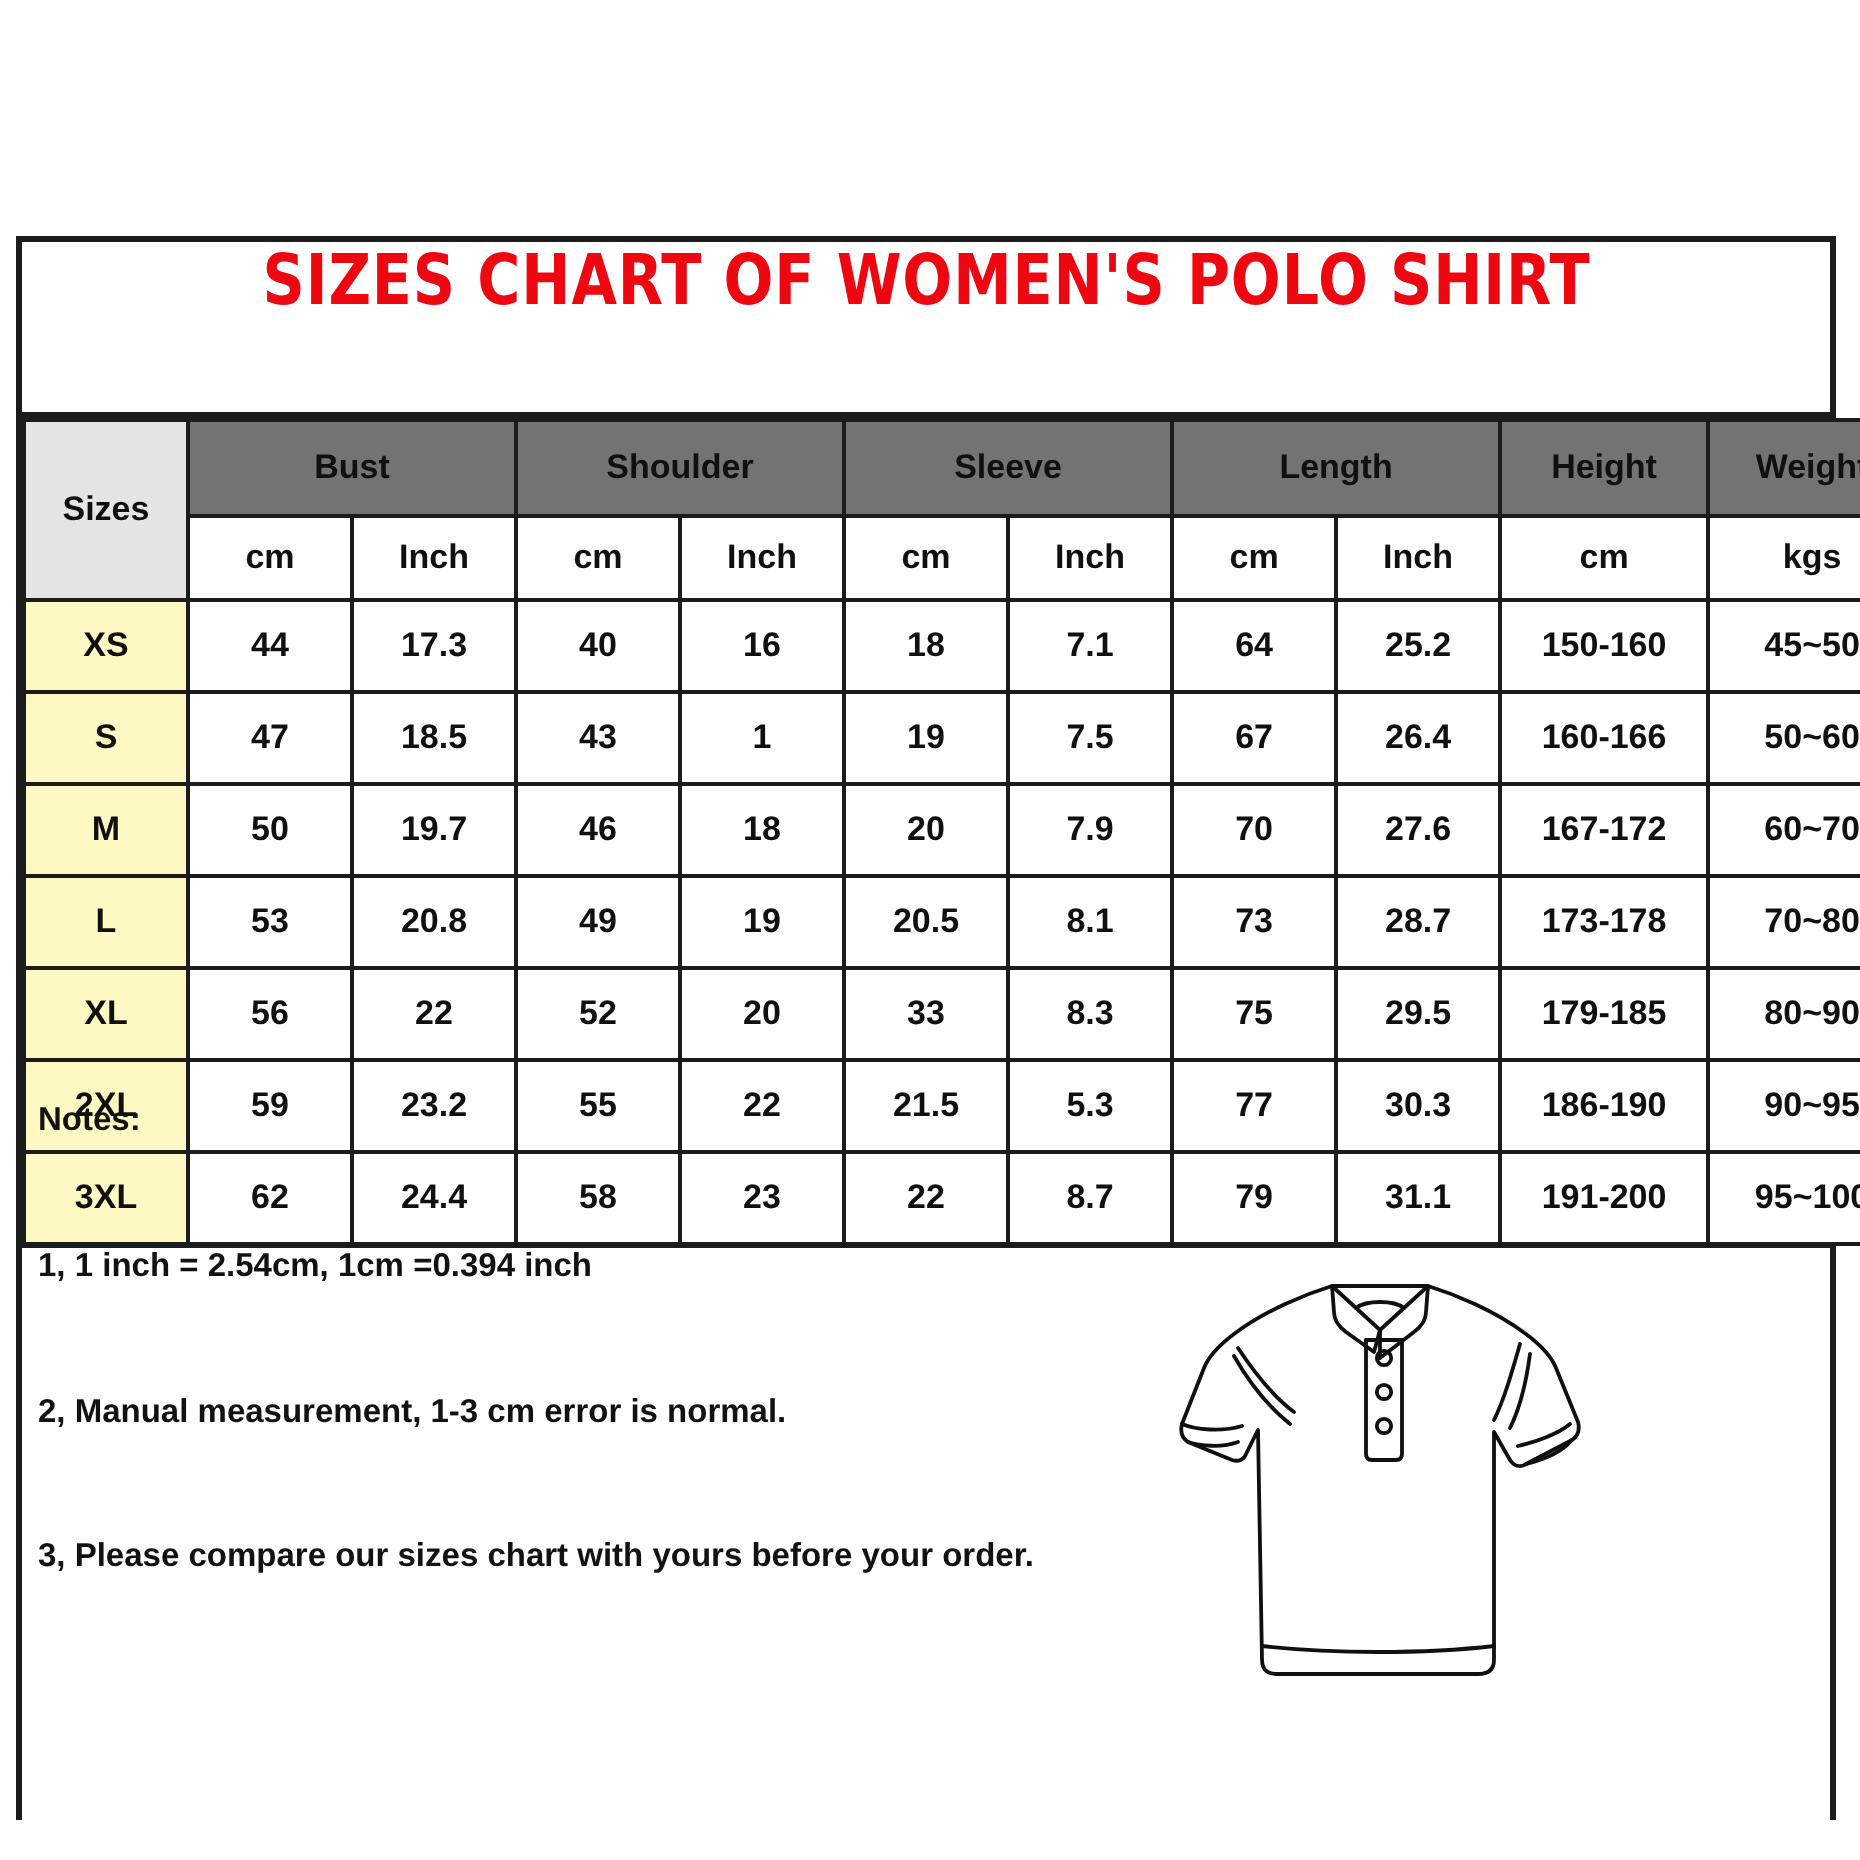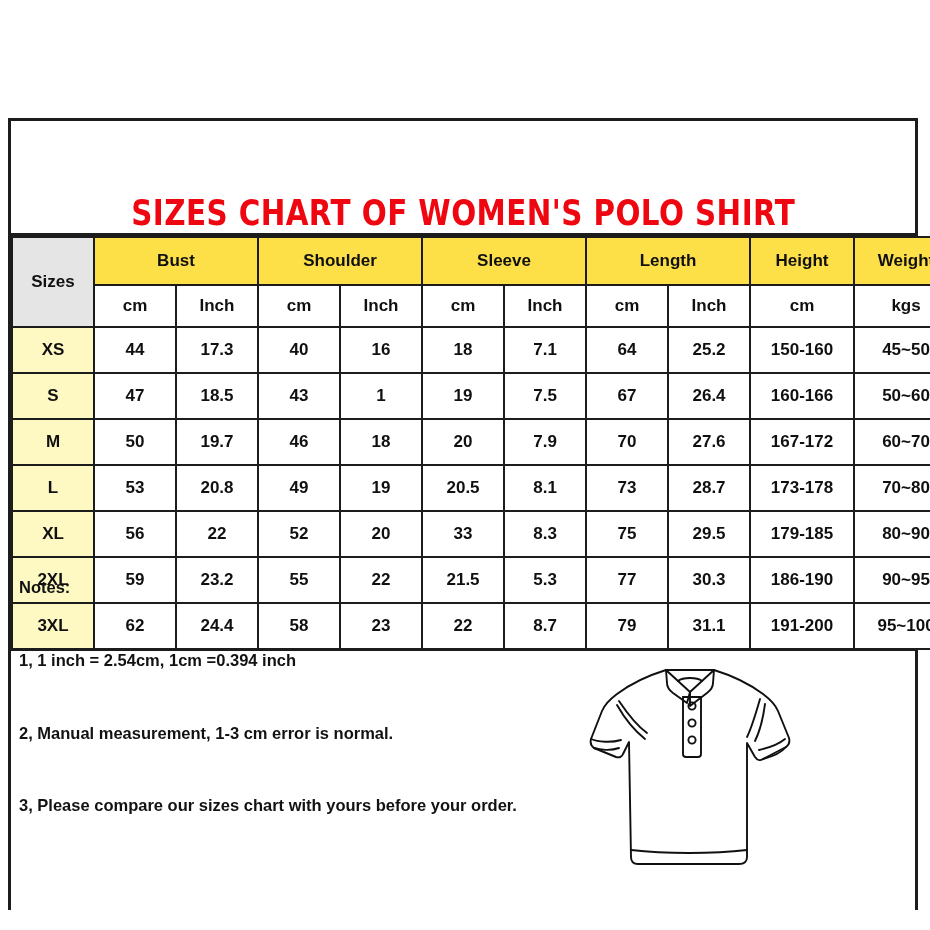--- a/index.html
+++ b/index.html
@@ -23,24 +23,23 @@
     border: 3px solid #1c1c1c;
     box-sizing: border-box;
     background: #ffffff;
   }
 
   
   .title-band {
     height: 85px;
     border-bottom: 3px solid #1c1c1c;
     display: flex;
-    align-items: flex-end;
+    align-items: flex-start;
     justify-content: center;
     background: #ffffff;
-    margin-top: 27px;
   }
   .title-text {
     color: #ee0710;
     font-size: 35px;
     font-weight: bold;
     letter-spacing: 0.5px;
     transform: scaleX(0.84);
     transform-origin: center;
     white-space: nowrap;
     font-family: "DejaVu Sans", sans-serif;
@@ -61,21 +60,21 @@
     font-size: 17px;
     padding: 0;
     font-family: "Liberation Sans", sans-serif;
   }
   .cell-sizes-head {
     background: #e5e5e5;
     font-size: 17px;
     width: 82px;
   }
   .cell-group {
-    background: #fde047;
+    background: #737373;
     height: 46px;
     font-size: 19px;
   }
   .cell-unit {
     background: #ffffff;
     height: 40px;
     font-size: 17px;
     margin-top: 48px;
   }
   .cell-size {

